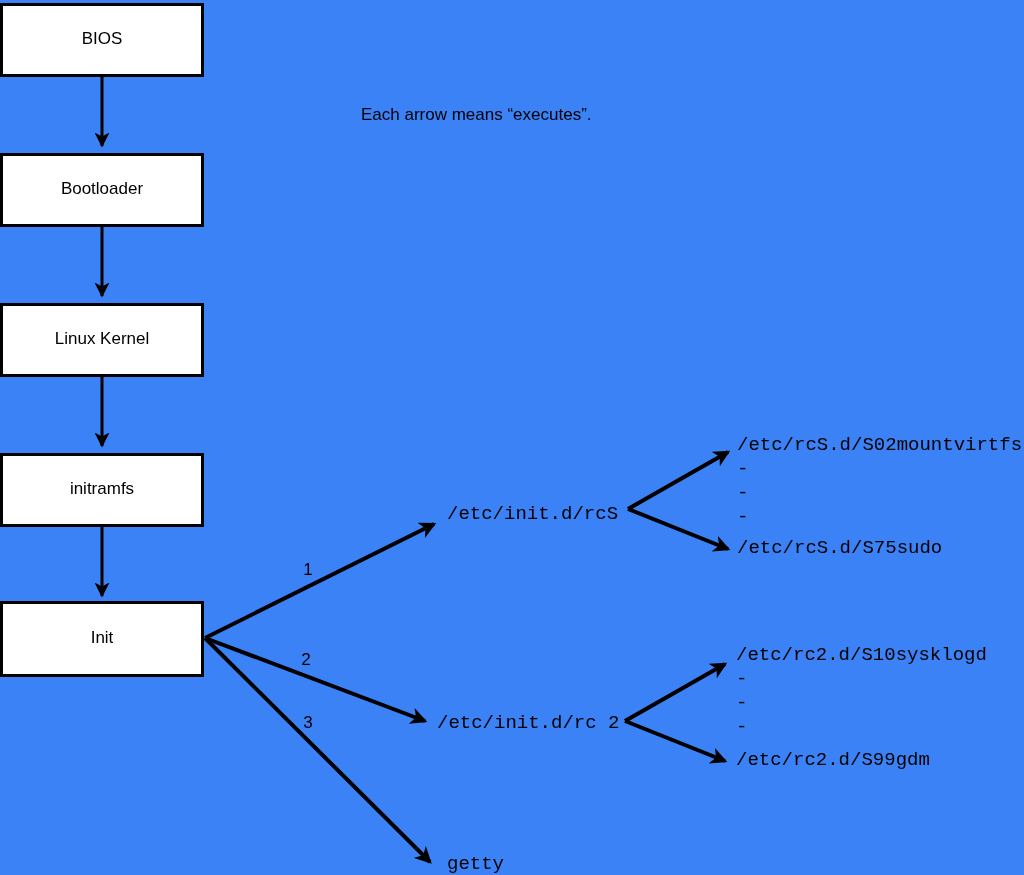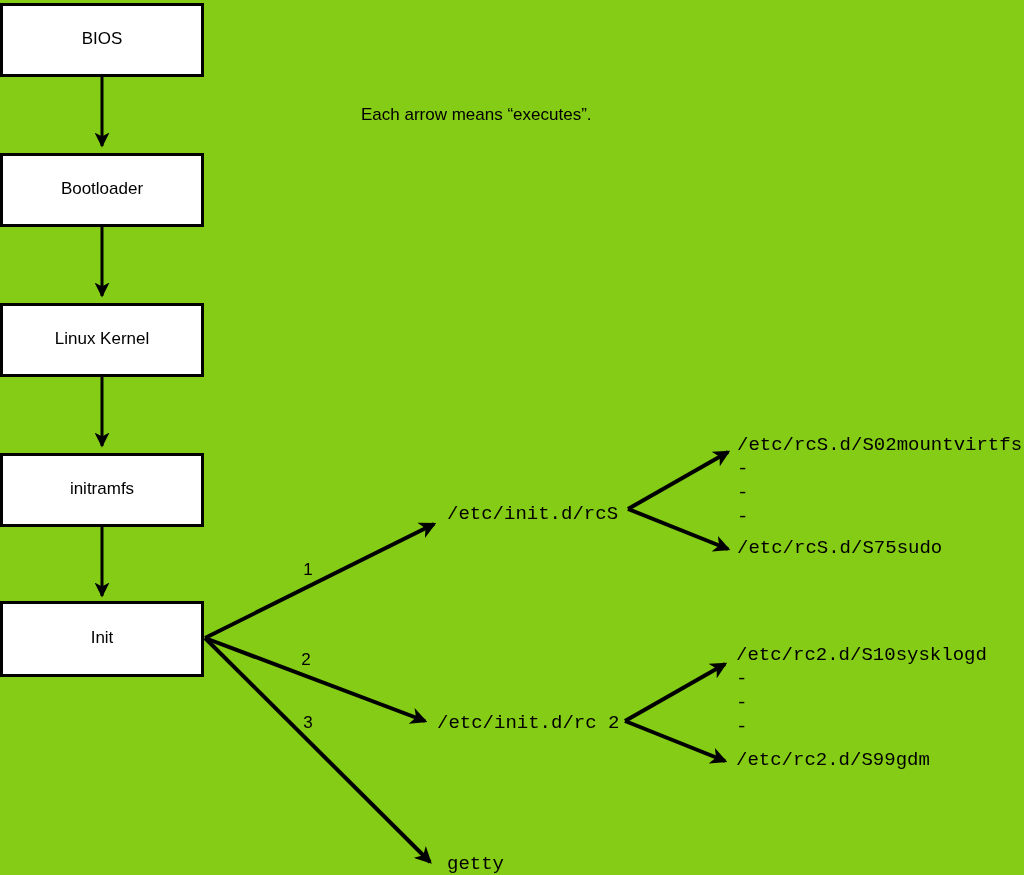--- a/index.html
+++ b/index.html
@@ -8,21 +8,21 @@
     background: #ffffff;
   }
   body {
     font-family: "Liberation Sans", sans-serif;
     color: #000000;
   }
   #diagram-root {
     position: relative;
     width: 1024px;
     height: 875px;
-    background: #84cc16;
+    background: #3b82f6;
     overflow: hidden;
   }
   #diagram-svg {
     position: absolute;
     left: 0;
     top: 0;
     width: 1024px;
     height: 875px;
   }
   .box-label {

